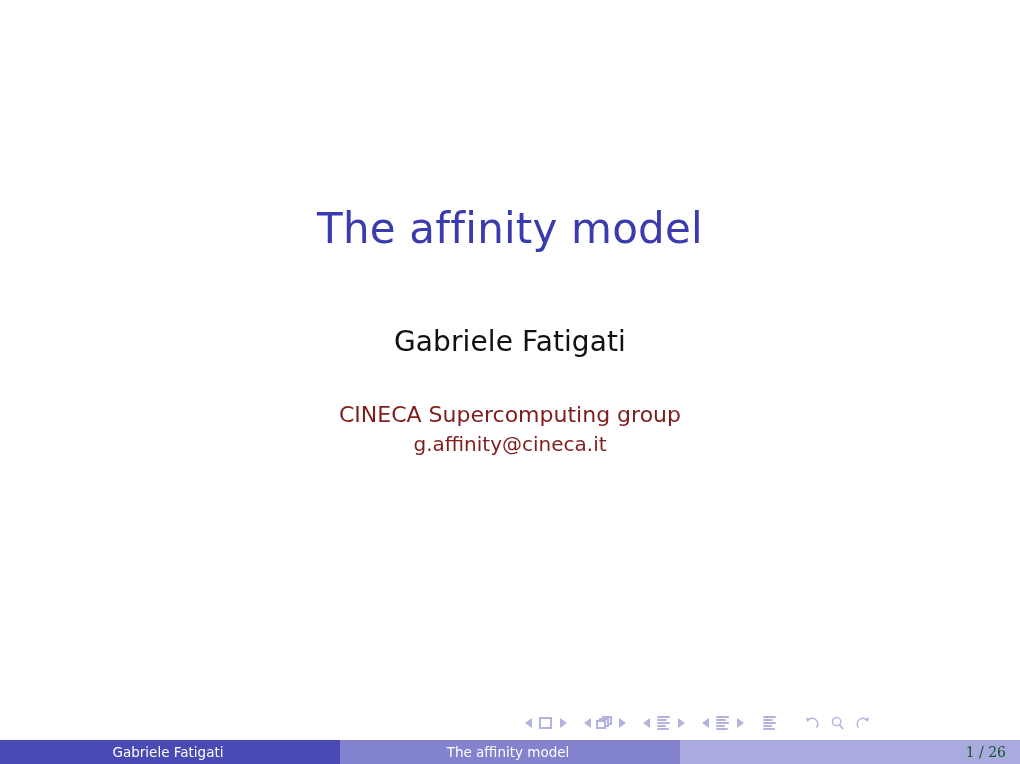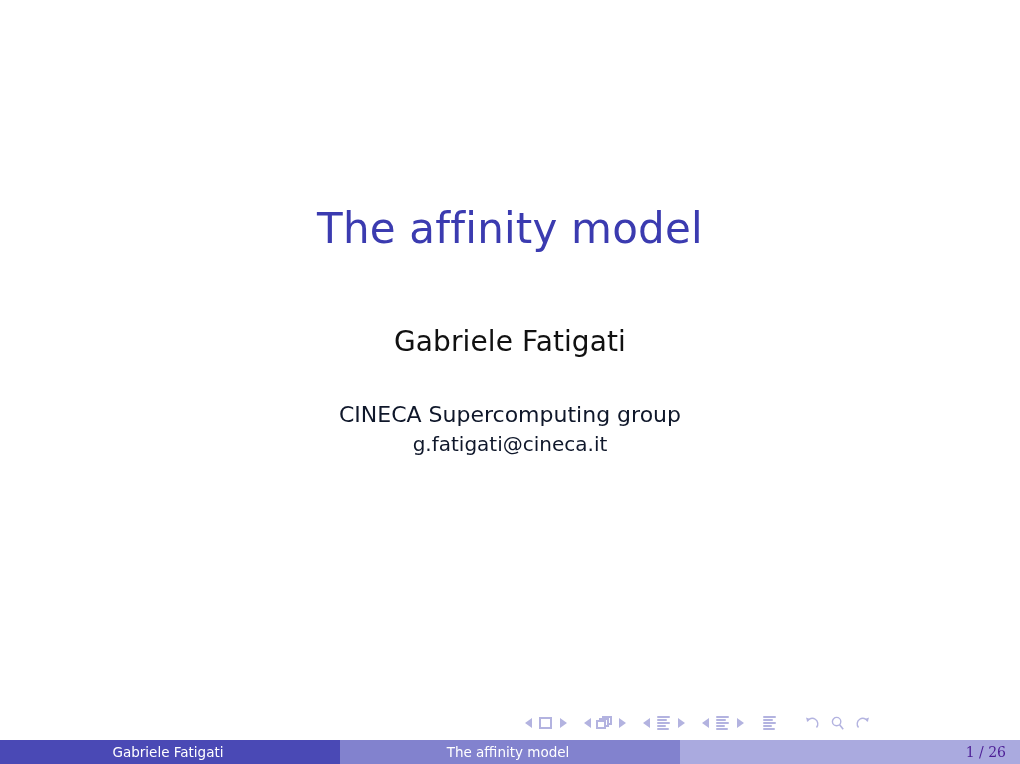--- a/index.html
+++ b/index.html
@@ -59,21 +59,21 @@
   }
 
   .institute {
     position: absolute;
     left: 0;
     top: 401px;
     width: 1020px;
     font-family: "DejaVu Sans", sans-serif;
     font-size: 22px;
     font-weight: normal;
-    color: #0f172a;
+    color: #7f1d1d;
     line-height: 1.25;
   }
   .institute .line2 {
     display: block;
     font-size: 20px;
     margin-top: 3px;
   }
 
   
   .navsymbols {
@@ -185,39 +185,39 @@
     width: 340px;
     background: #8282ce;
     justify-content: center;
     padding-right: 4px;
   }
   .foot-page {
     width: 340px;
     background: #aaaadf;
     justify-content: flex-end;
     padding-right: 14px;
-    color: #4c1d95;
+    color: #14532d;
     font-family: "DejaVu Serif", serif;
     font-size: 14px;
   }
 </style>
 </head>
 <body>
 
 <div class="slide">
 
   <div class="titlepage">
 
     <h1 class="title">The affinity model</h1>
 
     <div class="author">Gabriele Fatigati</div>
 
     <div class="institute">
       <span>CINECA Supercomputing group</span>
-      <span class="line2">g.fatigati@cineca.it</span>
+      <span class="line2">g.affinity@cineca.it</span>
     </div>
 
   </div>
 
   <div class="navsymbols">
 
     <div class="navgroup">
       <span class="tri left"></span>
       <span class="glyph">
         <span class="ico-slide"></span>

